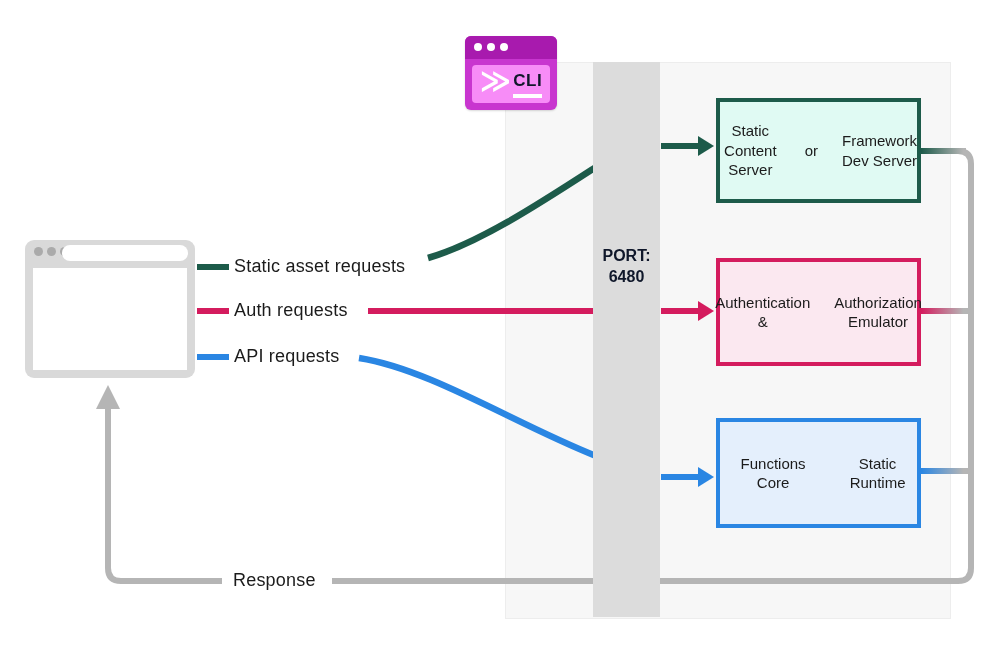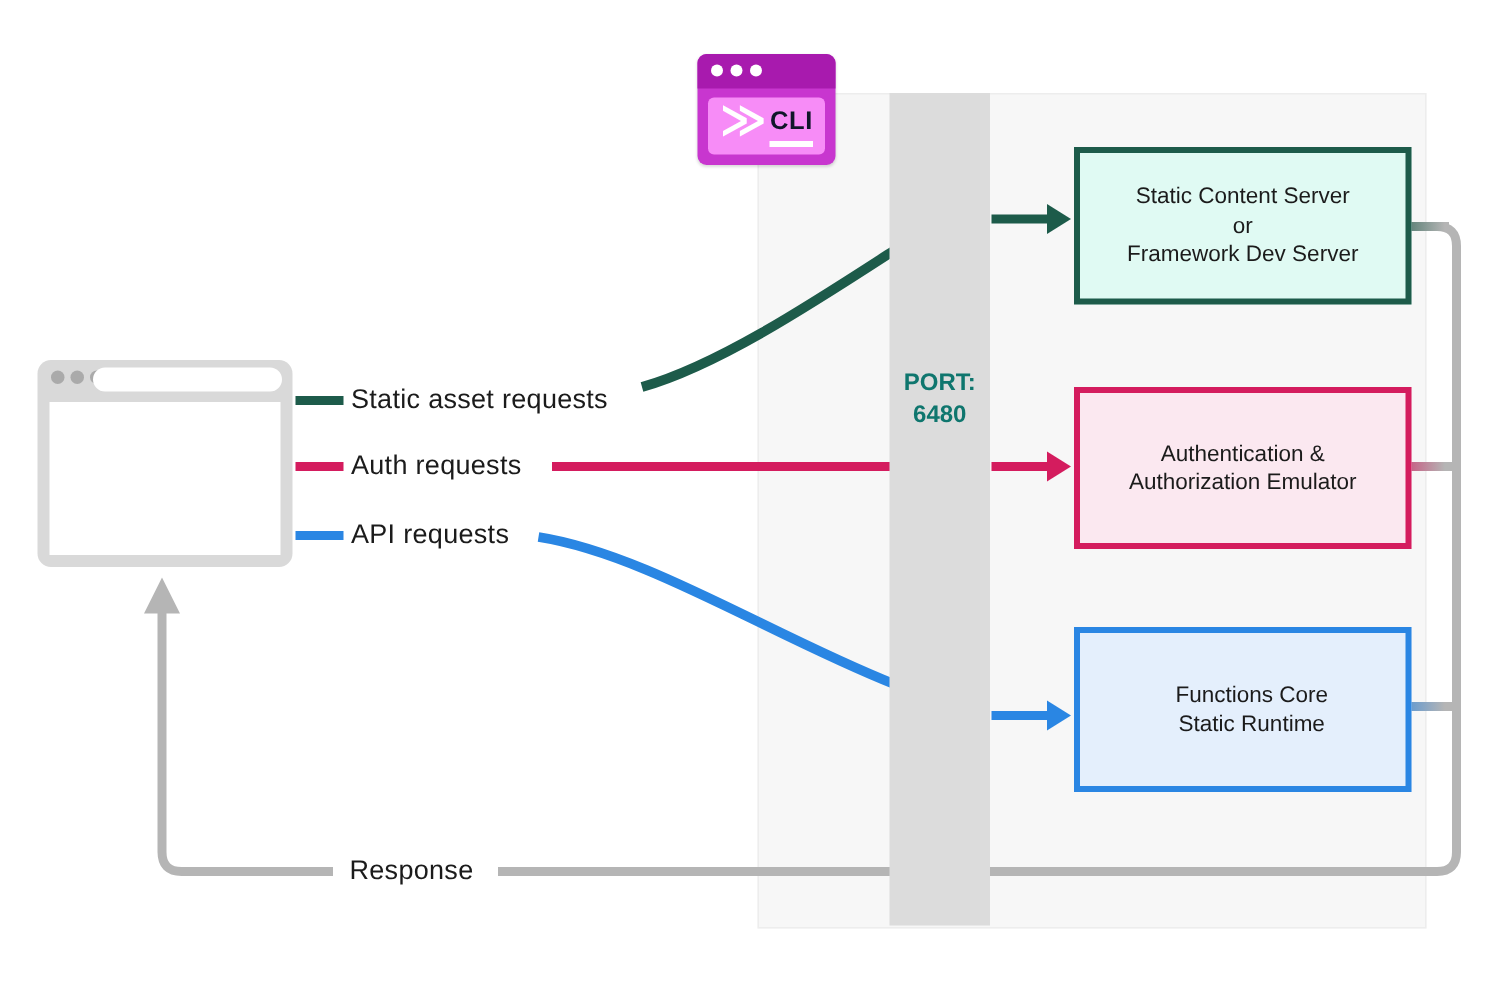--- a/index.html
+++ b/index.html
@@ -7,31 +7,31 @@
     position:relative;width:1000px;height:654px;overflow:hidden;background:#ffffff;
     font-family:"Liberation Sans","DejaVu Sans",sans-serif;color:var(--text,#1b1b1b);
   }
   
   .panel{position:absolute;left:505px;top:62px;width:444px;height:555px;
     background:var(--panel-bg,#f7f7f7);border:1px solid #ededed;}
   .connectors{position:absolute;left:0;top:0;width:1000px;height:654px;}
   .portbar{position:absolute;left:593px;top:62px;width:67px;height:555px;
     background:var(--bar-bg,#dcdcdc);}
   .port-text{position:absolute;left:0;top:183px;width:100%;text-align:center;
-    font-weight:bold;font-size:16px;line-height:21px;color:#0f766e;}
+    font-weight:bold;font-size:16px;line-height:21px;color:#0f172a;}
   
   .lbl{position:absolute;font-size:18px;line-height:21px;letter-spacing:.2px;white-space:nowrap;}
   .lbl.static{left:234px;top:256px;}
   .lbl.auth{left:234px;top:300px;}
   .lbl.api{left:234px;top:346px;}
   .lbl.response{left:233px;top:570px;}
   
-  .svcbox{position:absolute;left:716px;width:225px;display:flex;flex-direction:column;
+  .svcbox{position:absolute;left:716px;width:205px;display:flex;flex-direction:row;
     align-items:center;justify-content:center;text-align:center;
-    font-size:15px;line-height:19.5px;box-sizing:border-box;}
+    font-size:15px;line-height:19.5px;box-sizing:border-box;gap:24px;}
   .svcbox.static{top:98px;height:105px;border:4px solid var(--green,#1d5b4a);
     background:var(--green-box-bg,#e0faf3);}
   .svcbox.auth{top:258px;height:108px;border:4px solid var(--pink,#d41c5e);
     background:var(--pink-box-bg,#fbe8f0);}
   .svcbox.functions{top:418px;height:110px;border:4px solid var(--blue,#2a86e3);
     background:var(--blue-box-bg,#e4effc);padding-left:12px;}
   
   .browser{position:absolute;left:25px;top:240px;width:170px;height:138px;
     background:var(--browser-frame,#d9d9d9);border-radius:9px;}
   .browser .dots{position:absolute;left:9px;top:7px;display:flex;gap:4px;}

